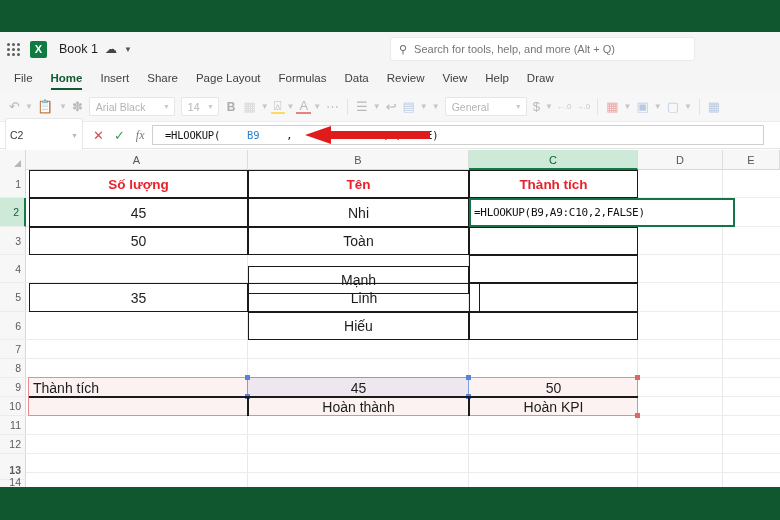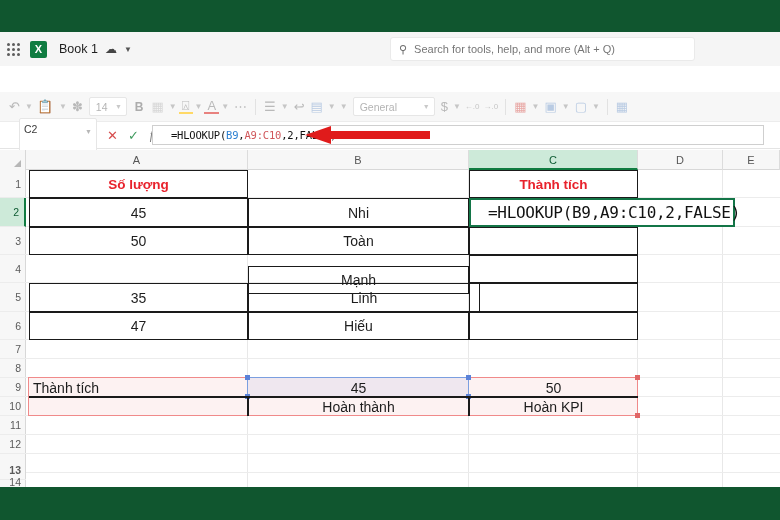--- a/index.html
+++ b/index.html
@@ -87,35 +87,36 @@
   .ic-red { color: #e8a7a4; }
   .ic-blue { color: #b9cbe3; }
 
   
   .fbar {
     position: absolute; left: 0; top: 122px; width: 780px; height: 27px;
     background: #ffffff; border-bottom: 1px solid #e4e4e4;
     display: flex; align-items: center;
   }
   .namebox {
-    width: 78px; height: 19px; margin-left: 19px; border: 1px solid #e6e6e6; background: #fff;
-    border-radius: 2px; display: flex; align-items: flex-end; padding: 16px 4px;
+    width: 78px; height: 19px; margin-left: 5px; border: 1px solid #e6e6e6; background: #fff;
+    border-radius: 2px; display: flex; align-items: center; padding: 16px 4px;
     font-size: 10.5px; color: #3a3a3a;
   }
   .namebox .nv { flex: 1; }
   .namebox .nc { font-size: 7px; color: #b6b6b6; }
   .fb-x { font-size: 13px; color: #d64c4c; margin-left: 10px; }
   .fb-ck { font-size: 13px; color: #3f9a5e; margin-left: 10px; }
   .fb-fx { font-size: 12px; color: #7a7a7a; margin-left: 11px; font-style: italic; font-family: "Liberation Serif", serif; }
   .finput {
     position: absolute; left: 152px; top: 125px; width: 612px; height: 20px;
     background: #fff; border: 1px solid #cfcfcf; display: flex; align-items: center;
-    padding-left: 18px;
+    padding-left: 12px;
     font-family: "DejaVu Sans Mono", monospace; font-size: 10.5px; color: #111;
     letter-spacing: -0.2px;
+    gap: 27px;
   }
   .fb-tok-blue { color: #2b7fd1; }
   .fb-tok-red  { color: #d0565a; }
 
   
   .arrow-ann { position: absolute; left: 305px; top: 126px; width: 125px; height: 18px; }
 
   
   .grid-wrap {
     position: absolute; left: 0; top: 150px; width: 780px; height: 337px;
@@ -155,22 +156,22 @@
   .cell {
     position: absolute; display: flex; align-items: center; justify-content: center;
     font-size: 14px; color: #1d1d1d; overflow: hidden; white-space: nowrap;
   }
   .cell.left { justify-content: flex-start; padding-left: 3px; }
   .cell.hdr-red { color: #e8222c; font-weight: bold; font-size: 13.5px; }
   .bordered { border: 1.5px solid #1a1a1a; }
 
   .selbox {
     position: absolute; border: 2px solid #137547; background: #fff; z-index: 6;
-    display: flex; align-items: center; padding-left: 17px;
-    font-family: "DejaVu Sans Mono", monospace; font-size: 16px; color: #111;
+    display: flex; align-items: center; padding-left: 3px;
+    font-family: "DejaVu Sans Mono", monospace; font-size: 11px; color: #111;
     letter-spacing: -0.3px;
   }
   .range-red {
     position: absolute; border: 1.5px solid #f08a8a; background: rgba(244,160,160,0.14); z-index: 4;
   }
   .range-blue {
     position: absolute; border: 1.5px solid #7b9fe0; background: rgba(140,160,225,0.12); z-index: 5;
   }
   .hnd { position: absolute; width: 5px; height: 5px; z-index: 7; }
   .hnd.r { background: #e06666; }
@@ -207,28 +208,45 @@
     <div class="doc-title">Book 1</div>
     <div class="cloud-ic">☁</div>
     <div class="chev-sm">▼</div>
   </div>
 
   <div class="searchbox">
     <span class="mag">⚲</span>
     <span class="ph">Search for tools, help, and more (Alt + Q)</span>
   </div>
 
+  <div class="tabs">
+    <div class="tab">File</div>
+    <div class="tab active">Home</div>
+    <div class="tab">Insert</div>
+    <div class="tab">Share</div>
+    <div class="tab">Page Layout</div>
+    <div class="tab">Formulas</div>
+    <div class="tab">Data</div>
+    <div class="tab">Review</div>
+    <div class="tab">View</div>
+    <div class="tab">Help</div>
+    <div class="tab">Draw</div>
+  </div>
 
   <div class="ribbon">
     <span class="ric">↶</span>
     <span class="ric sm">▼</span>
     <span class="ric">📋</span>
     <span class="ric sm">▼</span>
     <span class="ric">✽</span>
 
+    <div class="combo font-combo">
+      <span class="cv">Arial Black</span>
+      <span class="cc">▼</span>
+    </div>
     <div class="combo size-combo">
       <span class="cv">14</span>
       <span class="cc">▼</span>
     </div>
 
     <span class="bld">B</span>
     <span class="ric ic-tbl">▦</span>
     <span class="ric sm">▼</span>
     <span class="ric ic-underline">⍓</span>
     <span class="ric sm">▼</span>
@@ -335,37 +353,37 @@
       <div class="gl-h" style="top:169px;"></div>
       <div class="gl-h" style="top:188px;"></div>
       <div class="gl-h" style="top:207px;"></div>
       <div class="gl-h" style="top:226px;"></div>
       <div class="gl-h" style="top:245px;"></div>
       <div class="gl-h" style="top:264px;"></div>
       <div class="gl-h" style="top:283px;"></div>
       <div class="gl-h" style="top:302px;"></div>
 
       <div class="cell hdr-red bordered" style="left:3px;   top:0px;  width:219px; height:28px;">Số lượng</div>
+      <div class="cell hdr-red bordered" style="left:222px; top:0px;  width:221px; height:28px;">Tên</div>
       <div class="cell hdr-red bordered" style="left:443px; top:0px;  width:169px; height:28px;">Thành tích</div>
 
       <div class="cell bordered" style="left:3px;   top:28px; width:219px; height:29px;">45</div>
       <div class="cell bordered" style="left:222px; top:28px; width:221px; height:29px;">Nhi</div>
 
       <div class="cell bordered" style="left:3px;   top:57px; width:219px; height:28px;">50</div>
       <div class="cell bordered" style="left:222px; top:57px; width:221px; height:28px;">Toàn</div>
       <div class="cell bordered" style="left:443px; top:57px; width:169px; height:28px;"></div>
 
       <div class="cell bordered" style="left:222px; top:96px; width:221px; height:28px;">Mạnh</div>
       <div class="cell bordered" style="left:443px; top:85px; width:169px; height:28px;"></div>
 
       <div class="cell bordered" style="left:3px;   top:113px; width:219px; height:29px;">35</div>
       <div class="cell bordered" style="left:222px; top:113px; width:232px; height:29px;">Linh</div>
       <div class="cell bordered" style="left:443px; top:113px; width:169px; height:29px;"></div>
 
-      <div class="cell bordered" style="left:3px;   top:142px; width:219px; height:28px;">47</div>
       <div class="cell bordered" style="left:222px; top:142px; width:221px; height:28px;">Hiếu</div>
       <div class="cell bordered" style="left:443px; top:142px; width:169px; height:28px;"></div>
 
       <div class="range-red" style="left:2px; top:207px; width:610px; height:39px;"></div>
       <div class="range-blue" style="left:221px; top:207px; width:222px; height:20px;"></div>
 
       <div class="cell left" style="left:4px;   top:208px; width:216px; height:19px; z-index:8;">Thành tích</div>
       <div class="cell" style="left:222px; top:208px; width:221px; height:19px; z-index:8;">45</div>
       <div class="cell" style="left:443px; top:208px; width:169px; height:19px; z-index:8;">50</div>
       <div class="cell" style="left:4px;   top:227px; width:216px; height:19px; z-index:8;"></div>

